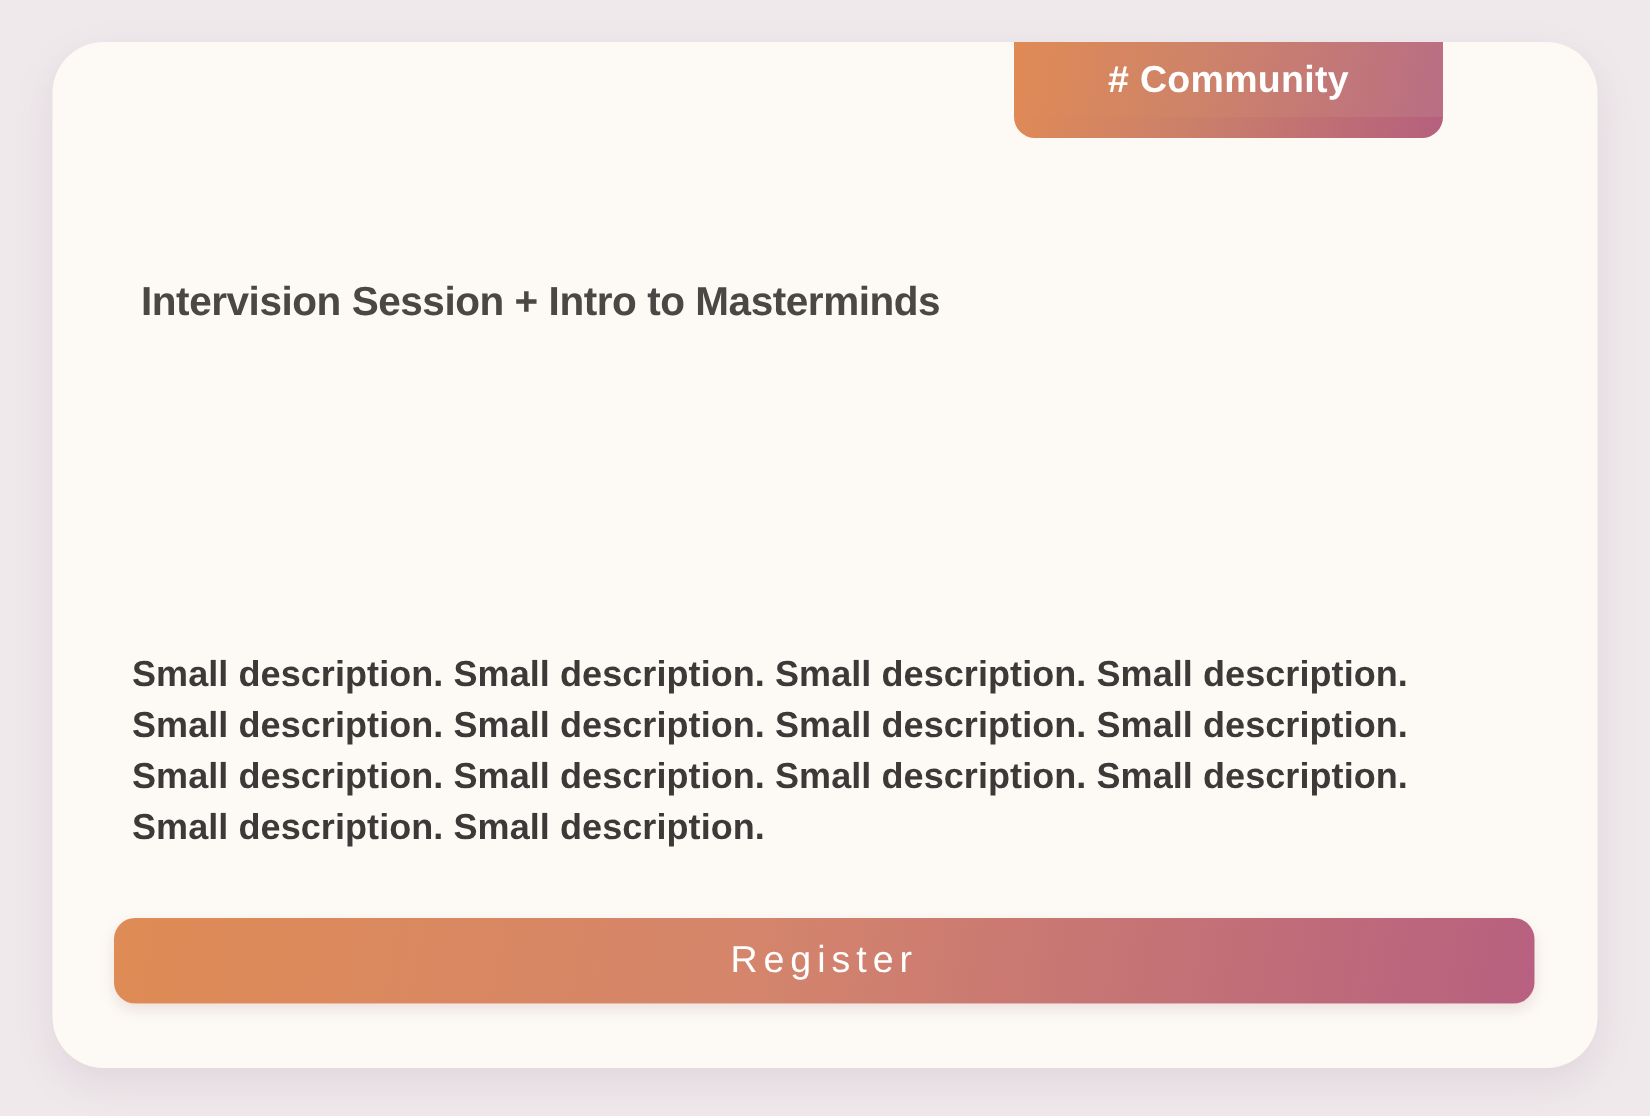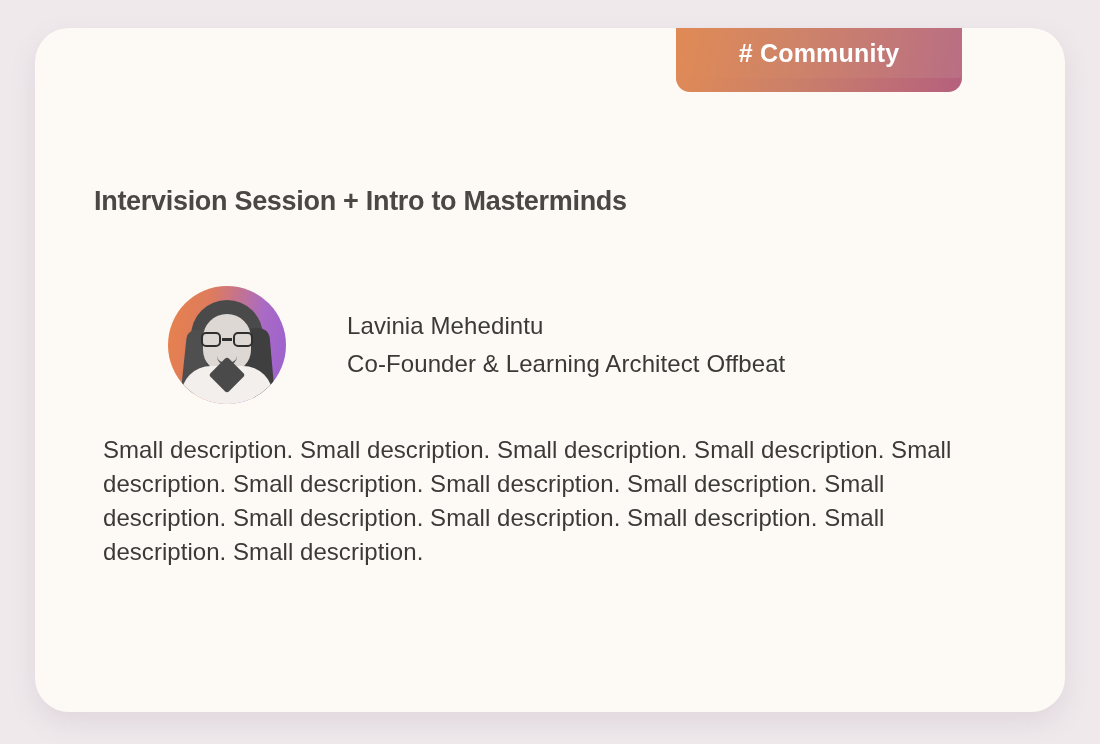--- a/index.html
+++ b/index.html
@@ -215,26 +215,26 @@
     color: #3b3936;
     font-size: 24px;
     font-weight: normal;
     line-height: 38px;
     letter-spacing: 0.1px;
   }
 
   
   .description {
     position: absolute;
-    left: 68px;
+    left: 53px;
     top: 405px;
     width: 880px;
     color: #3c3a38;
     font-size: 24px;
-    font-weight: normal;
+    font-weight: bold;
     line-height: 34px;
     letter-spacing: 0.05px;
   }
 
   
   .register {
     position: absolute;
     left: 41px;           
     top: 584px;
     width: 947px;
@@ -256,34 +256,18 @@
 <div class="card">
 
   <div class="badge">
     <div class="badge-top">
       <span class="badge-top-label"># Community</span>
     </div>
   </div>
 
   <div class="title">Intervision Session + Intro to Masterminds</div>
 
-  <div class="speaker">
-    <div class="avatar">
-      <div class="portrait-hair"></div>
-      <div class="portrait-hair-left"></div>
-      <div class="portrait-hair-right"></div>
-      <div class="portrait-face"></div>
-      <div class="portrait-glasses"></div>
-      <div class="portrait-bridge"></div>
-      <div class="portrait-smile"></div>
-      <div class="portrait-body"></div>
-      <div class="portrait-collar"></div>
-    </div>
-    <div class="speaker-text">
-      <div class="speaker-name">Lavinia Mehedintu</div>
-      <div class="speaker-role">Co-Founder &amp; Learning Architect Offbeat</div>
-    </div>
-  </div>
 
   <div class="description">Small description. Small description. Small description. Small description. Small description. Small description. Small description. Small description. Small description. Small description. Small description. Small description. Small description. Small description.</div>
 
+  <button class="register">Register</button>
 
 </div>
 
 </body></html>

